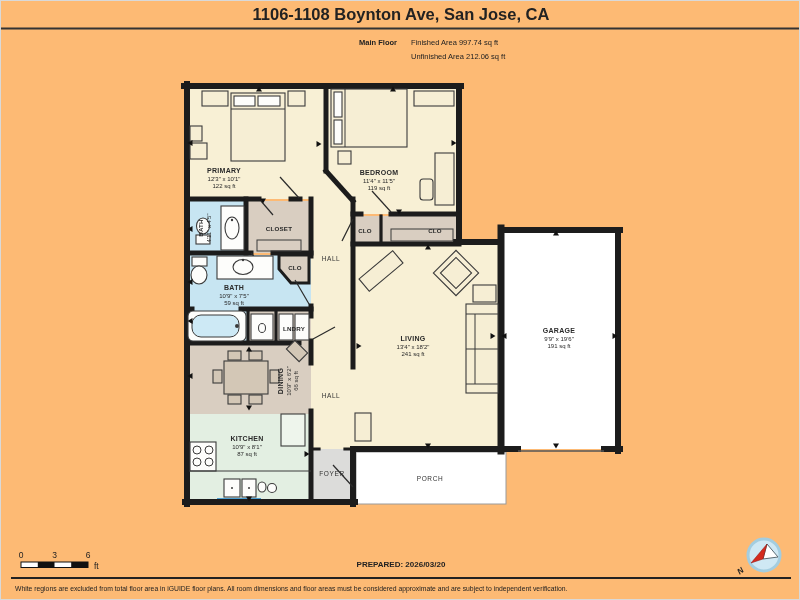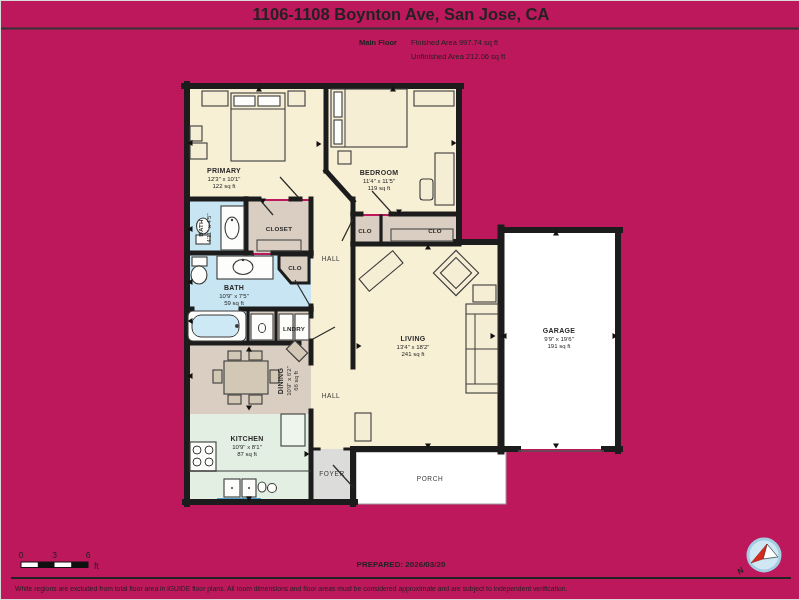--- a/index.html
+++ b/index.html
@@ -1,16 +1,16 @@
 <!DOCTYPE html>
 <html><head>
 <meta charset="utf-8">
 <style>
   html,body{margin:0;padding:0;background:#fff;}
-  .page{position:relative;width:800px;height:600px;background:#be185d;border:1px solid #d9d9d9;
+  .page{position:relative;width:800px;height:600px;background:#fdba74;border:1px solid #d9d9d9;
         box-sizing:border-box;font-family:"Liberation Sans",sans-serif;overflow:hidden;}
   svg{position:absolute;left:0;top:0;}
   text{text-anchor:middle;fill:#222;}
   .t-title{font-size:16.5px;font-weight:bold;}
   .t-sub{font-size:7.5px;}
   .t-sub-b{font-size:7.5px;font-weight:bold;}
   .t-room{font-size:7px;font-weight:bold;letter-spacing:.3px;fill:#2a2a2a;}
   .t-dim{font-size:6px;fill:#2a2a2a;}
   .t-small{font-size:6.2px;font-weight:bold;letter-spacing:.2px;fill:#2a2a2a;}
   .t-hall{font-size:6.5px;fill:#333;letter-spacing:.6px;}

